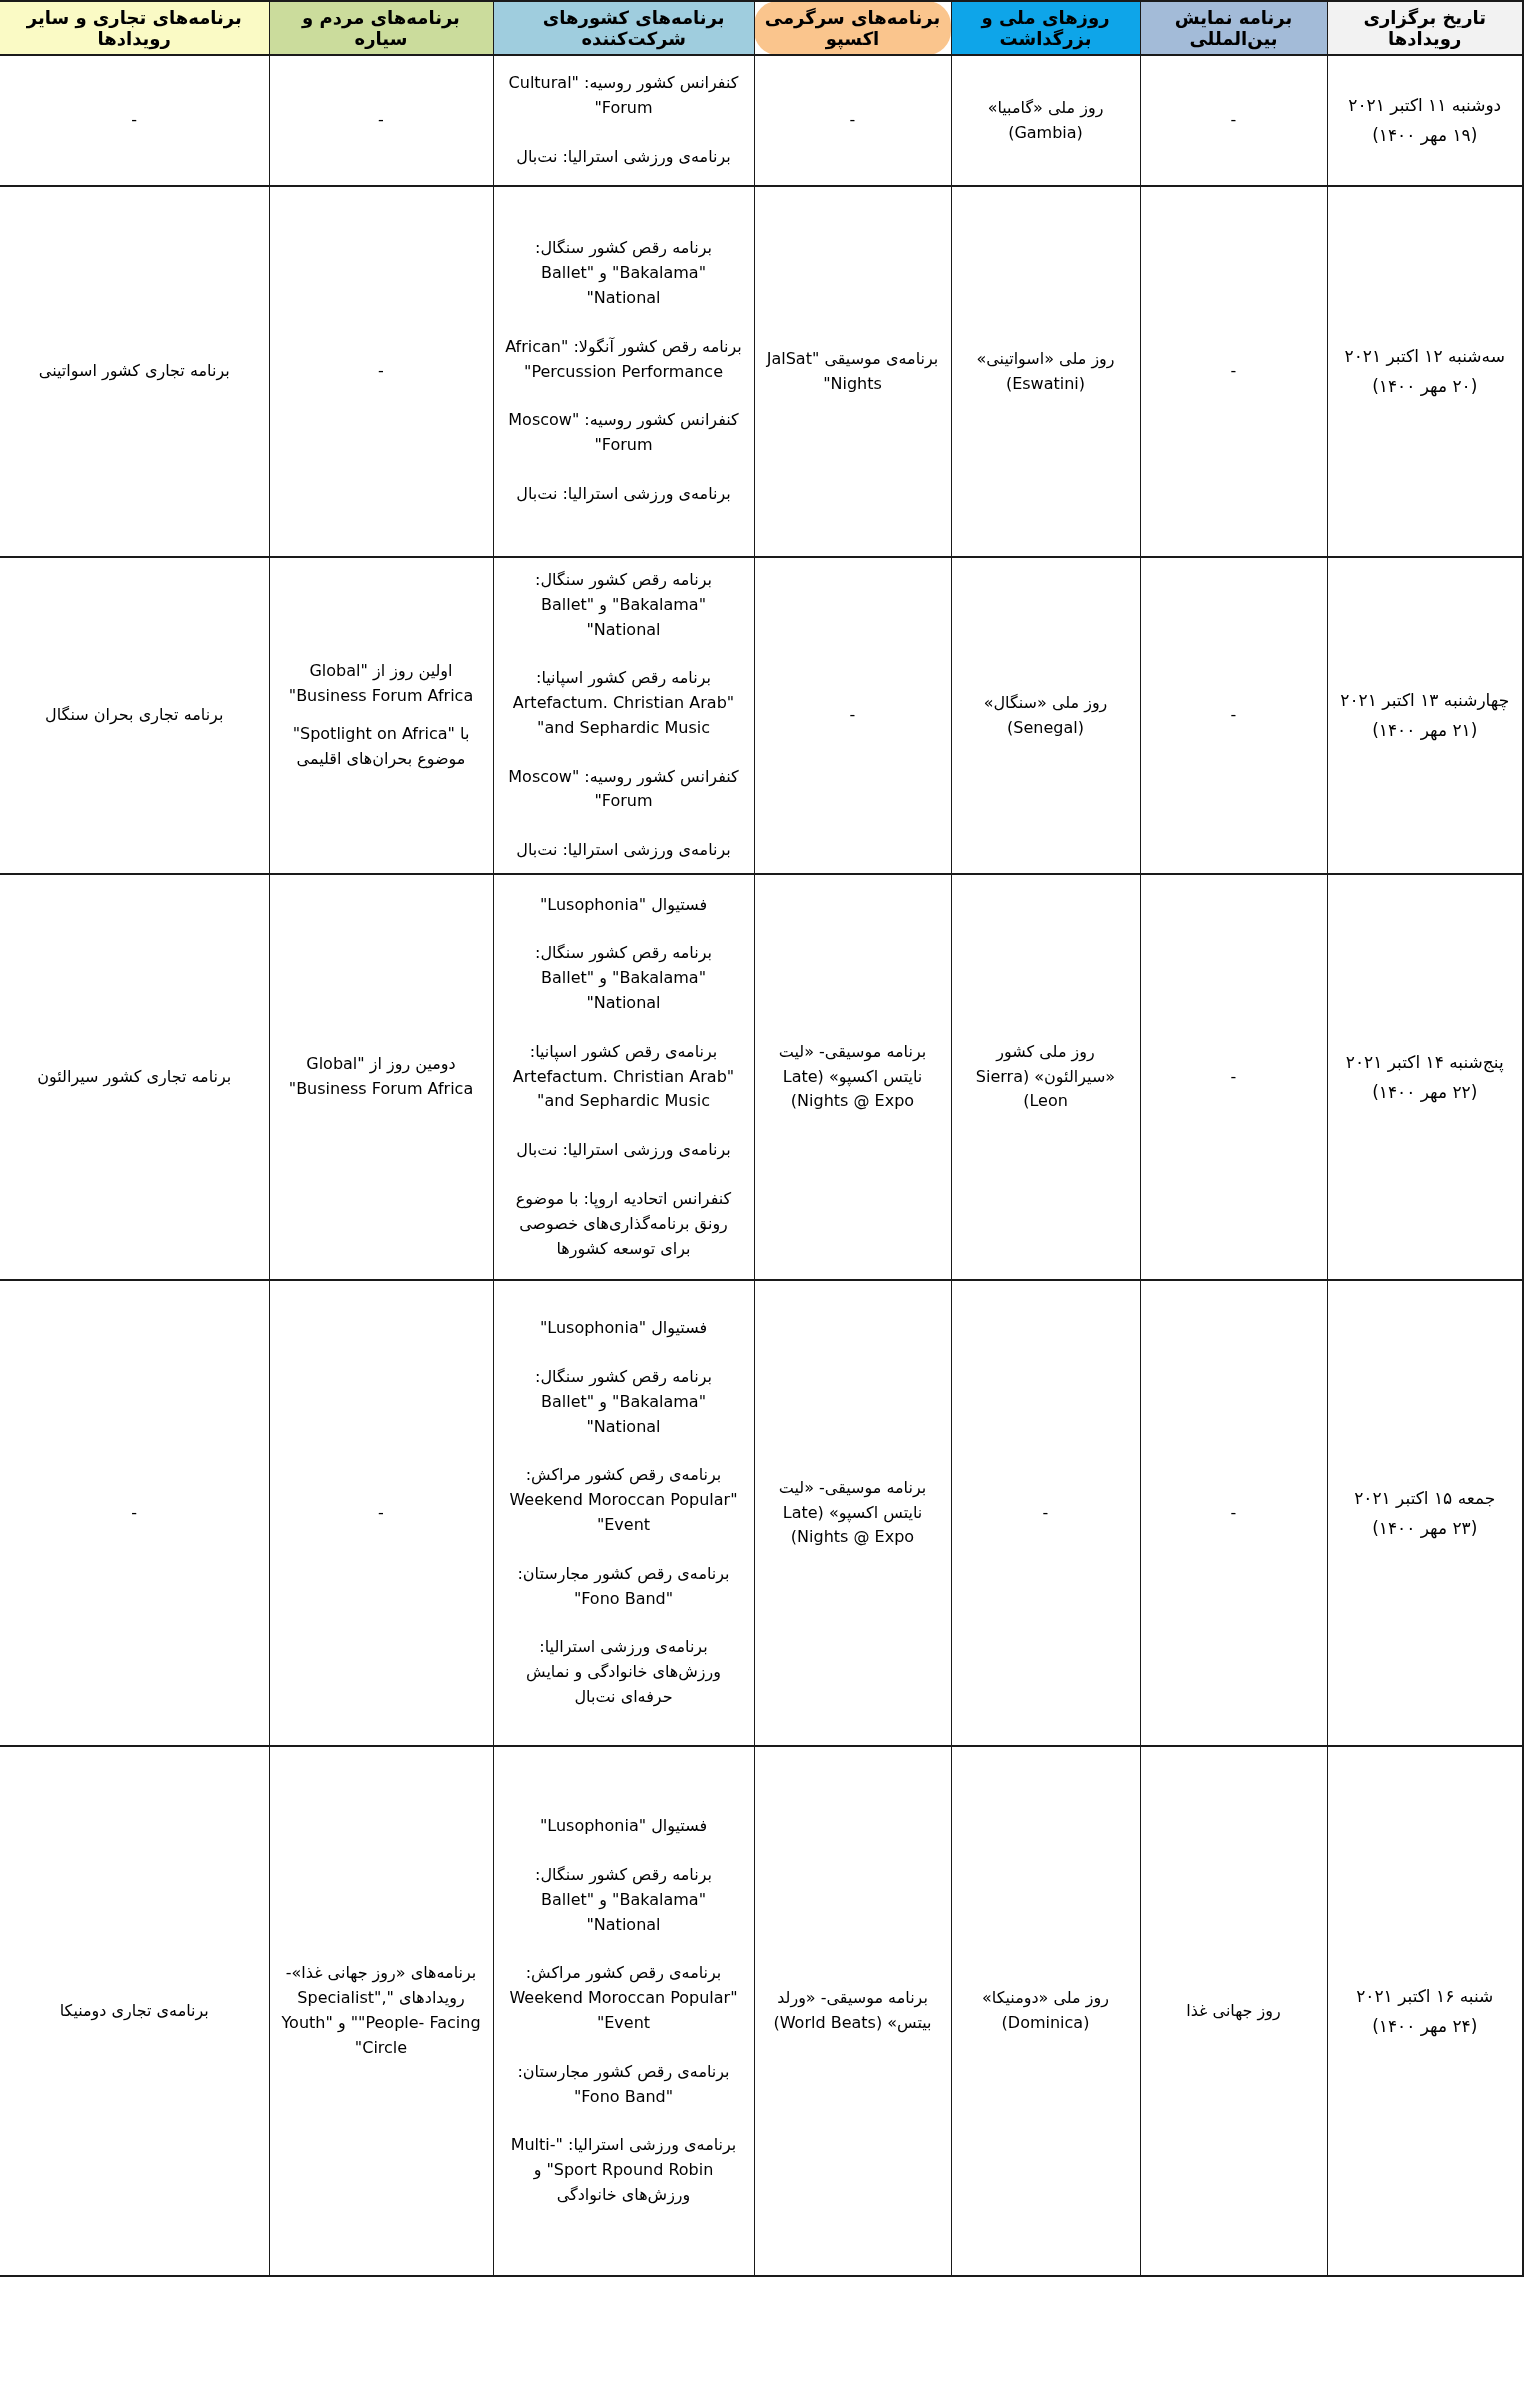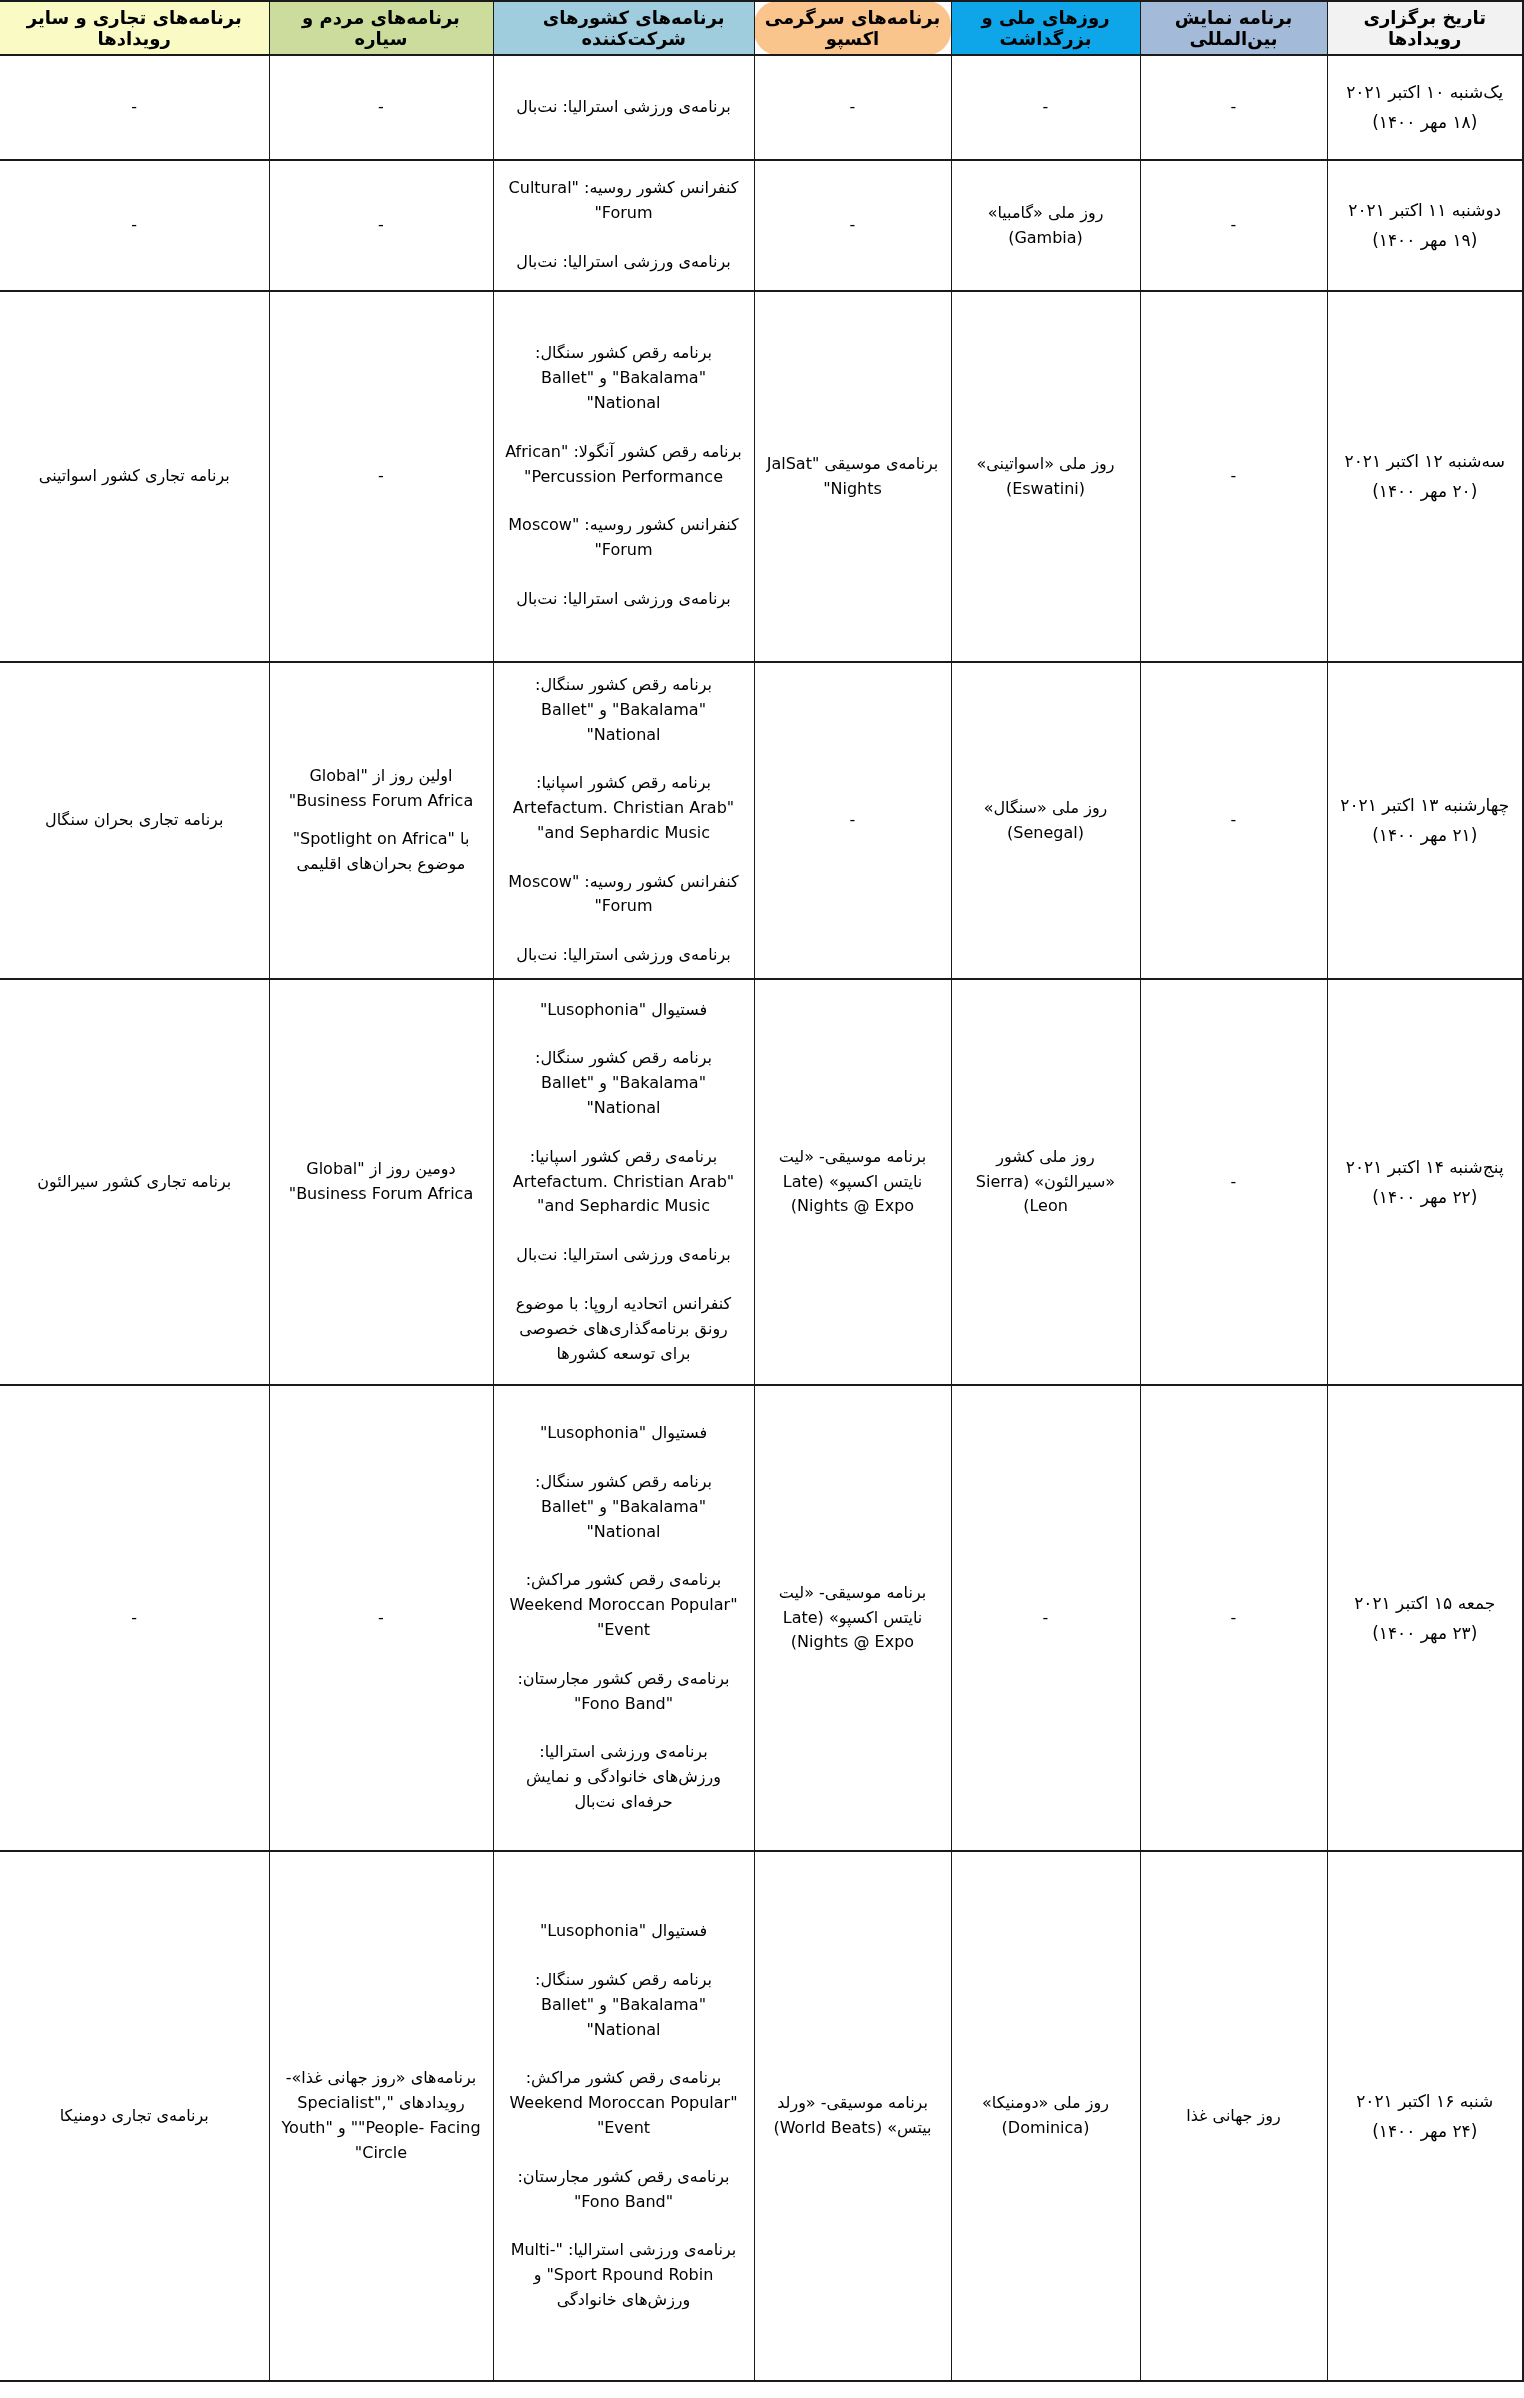--- a/index.html
+++ b/index.html
@@ -84,44 +84,20 @@
       <th style="background-color: rgb(242, 242, 242);">تاریخ برگزاری رویدادها</th>
       <th style="background-color: rgb(163, 187, 216);">برنامه نمایش بین‌المللی</th>
       <th style="background-color: #0ea5e9;">روزهای ملی و بزرگداشت</th>
       <th style="background-color: rgb(250, 197, 141); border-radius: 24px;">برنامه‌های سرگرمی اکسپو</th>
       <th style="background-color: rgb(159, 205, 222); padding-left: 26px;">برنامه‌های کشورهای شرکت‌کننده</th>
       <th style="background-color: rgb(203, 220, 156);">برنامه‌های مردم و سیاره</th>
       <th style="background-color: rgb(250, 250, 197);">برنامه‌های تجاری و سایر رویدادها</th>
     </tr>
   </thead>
   <tbody>
-      <tr class="r0">
-        <td class="col-date">
-          <p>یک‌شنبه ۱۰ اکتبر ۲۰۲۱</p>
-          <p>(۱۸ مهر ۱۴۰۰)</p>
-        </td>
-        <td class="col-intl">
-          <p>-</p>
-        </td>
-        <td class="col-natl">
-          <p>-</p>
-        </td>
-        <td class="col-ent">
-          <p>-</p>
-        </td>
-        <td class="col-countries">
-          <p>برنامه‌ی ورزشی استرالیا: نت‌بال</p>
-        </td>
-        <td class="col-people">
-          <p>-</p>
-        </td>
-        <td class="col-biz">
-          <p>-</p>
-        </td>
-      </tr>
       <tr class="r1">
         <td class="col-date">
           <p>دوشنبه ۱۱ اکتبر ۲۰۲۱</p>
           <p>(۱۹ مهر ۱۴۰۰)</p>
         </td>
         <td class="col-intl">
           <p>-</p>
         </td>
         <td class="col-natl">
           <p>روز ملی «گامبیا» (Gambia)</p>

